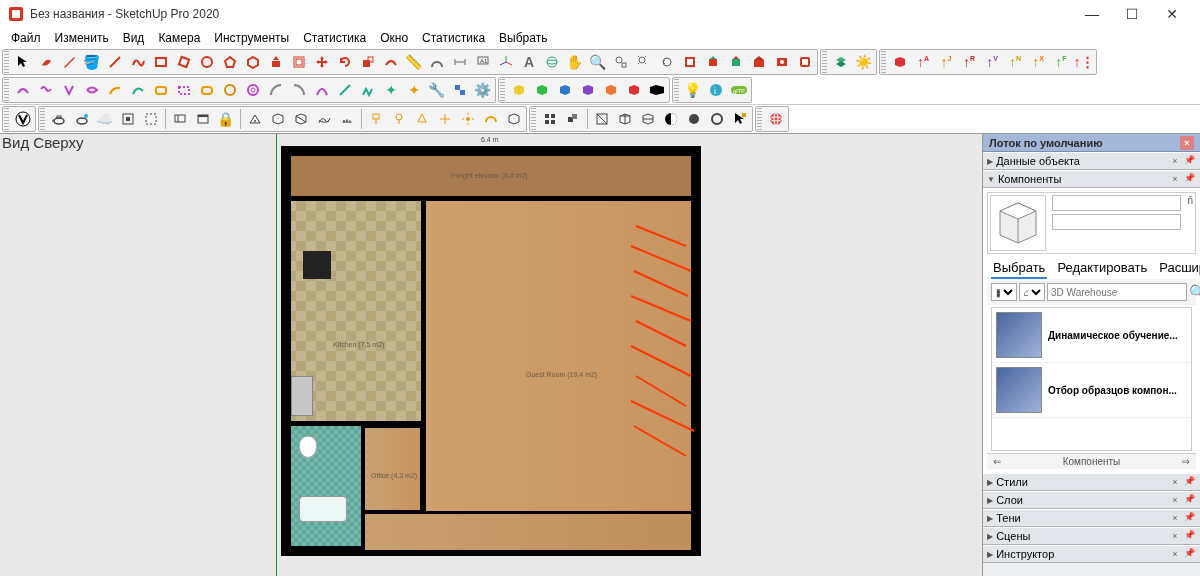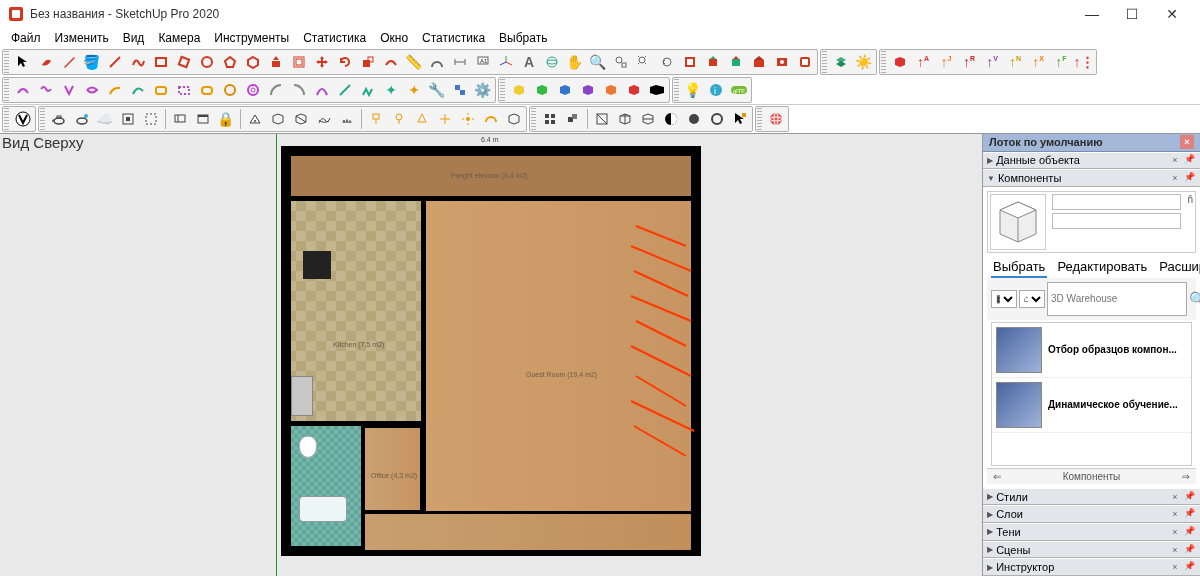--- a/index.html
+++ b/index.html
@@ -54,21 +54,21 @@
 .panel-body { background:#fff; padding:4px; }
 .comp-preview { display:flex; gap:6px; border:1px solid #ccc; padding:2px; }
 .comp-thumb { width:56px; height:56px; background:#fff; border:1px solid #ccc; display:flex; align-items:center; justify-content:center; }
 .comp-fields { flex:1; }
 .comp-fields input { width:100%; height:16px; border:1px solid #bbb; font-size:10px; margin-bottom:3px; padding:1px 2px; }
 .comp-tabs { display:flex; gap:8px; padding: 4px 4px 0; font-size:13px; }
 .comp-tabs span { padding: 2px 2px; }
 .comp-tabs .active { border-bottom: 2px solid #3484d2; }
 .comp-search { display:flex; gap:2px; padding:4px; align-items:center; background:#f4f4f4; }
 .comp-search select, .comp-search input { height:18px; font-size:10px; border:1px solid #aaa; background:#fff; }
-.comp-search .sbox { flex:1; padding: 16px 3px; color:#888; }
+.comp-search .sbox { flex:1; padding: 1px 3px; color:#888; }
 .comp-list { background:#fff; border:1px solid #ccc; margin:2px 4px; height:144px; overflow:auto; }
 .comp-item { display:flex; gap:6px; padding:4px; border-bottom:1px solid #eee; align-items:center; }
 .comp-item .cthumb { width:46px; height:46px; background:linear-gradient(135deg,#4a66a0,#9fb2da); border:1px solid #888; }
 .comp-item .ctext { font-size:10px; font-weight:bold; white-space:nowrap; overflow:hidden; text-overflow:ellipsis; flex:1; }
 .comp-nav { display:flex; align-items:center; justify-content:space-between; padding:2px 6px; background:#f4f4f4; border-top:1px solid #ccc; font-size:10px; color:#555; }
 
 .cubebox { width:52px; height:52px; }
 .pin-icon { font-size:10px; color:#555; margin-left:auto; }
 </style>
 </head>
@@ -754,25 +754,25 @@
       <div class="comp-search">
         <select style="width:26px"><option>▦▾</option></select>
         <select style="width:26px"><option>⌂▾</option></select>
         <input class="sbox" placeholder="3D Warehouse" style="">
         <div class="tool-btn" style="width:18px;height:18px">🔍</div>
 
       </div>
       <div class="comp-list">
         <div class="comp-item">
           <div class="cthumb"></div>
-          <div class="ctext">Отбор образцов компон...</div>
+          <div class="ctext">Динамическое обучение...</div>
         </div>
         <div class="comp-item">
           <div class="cthumb"></div>
-          <div class="ctext">Динамическое обучение...</div>
+          <div class="ctext">Отбор образцов компон...</div>
         </div>
       </div>
       <div class="comp-nav">
         <span>⇐</span>
         <span>Компоненты</span>
         <span>⇒</span>
       </div>
     </div>
 
     <div class="panel-head">

